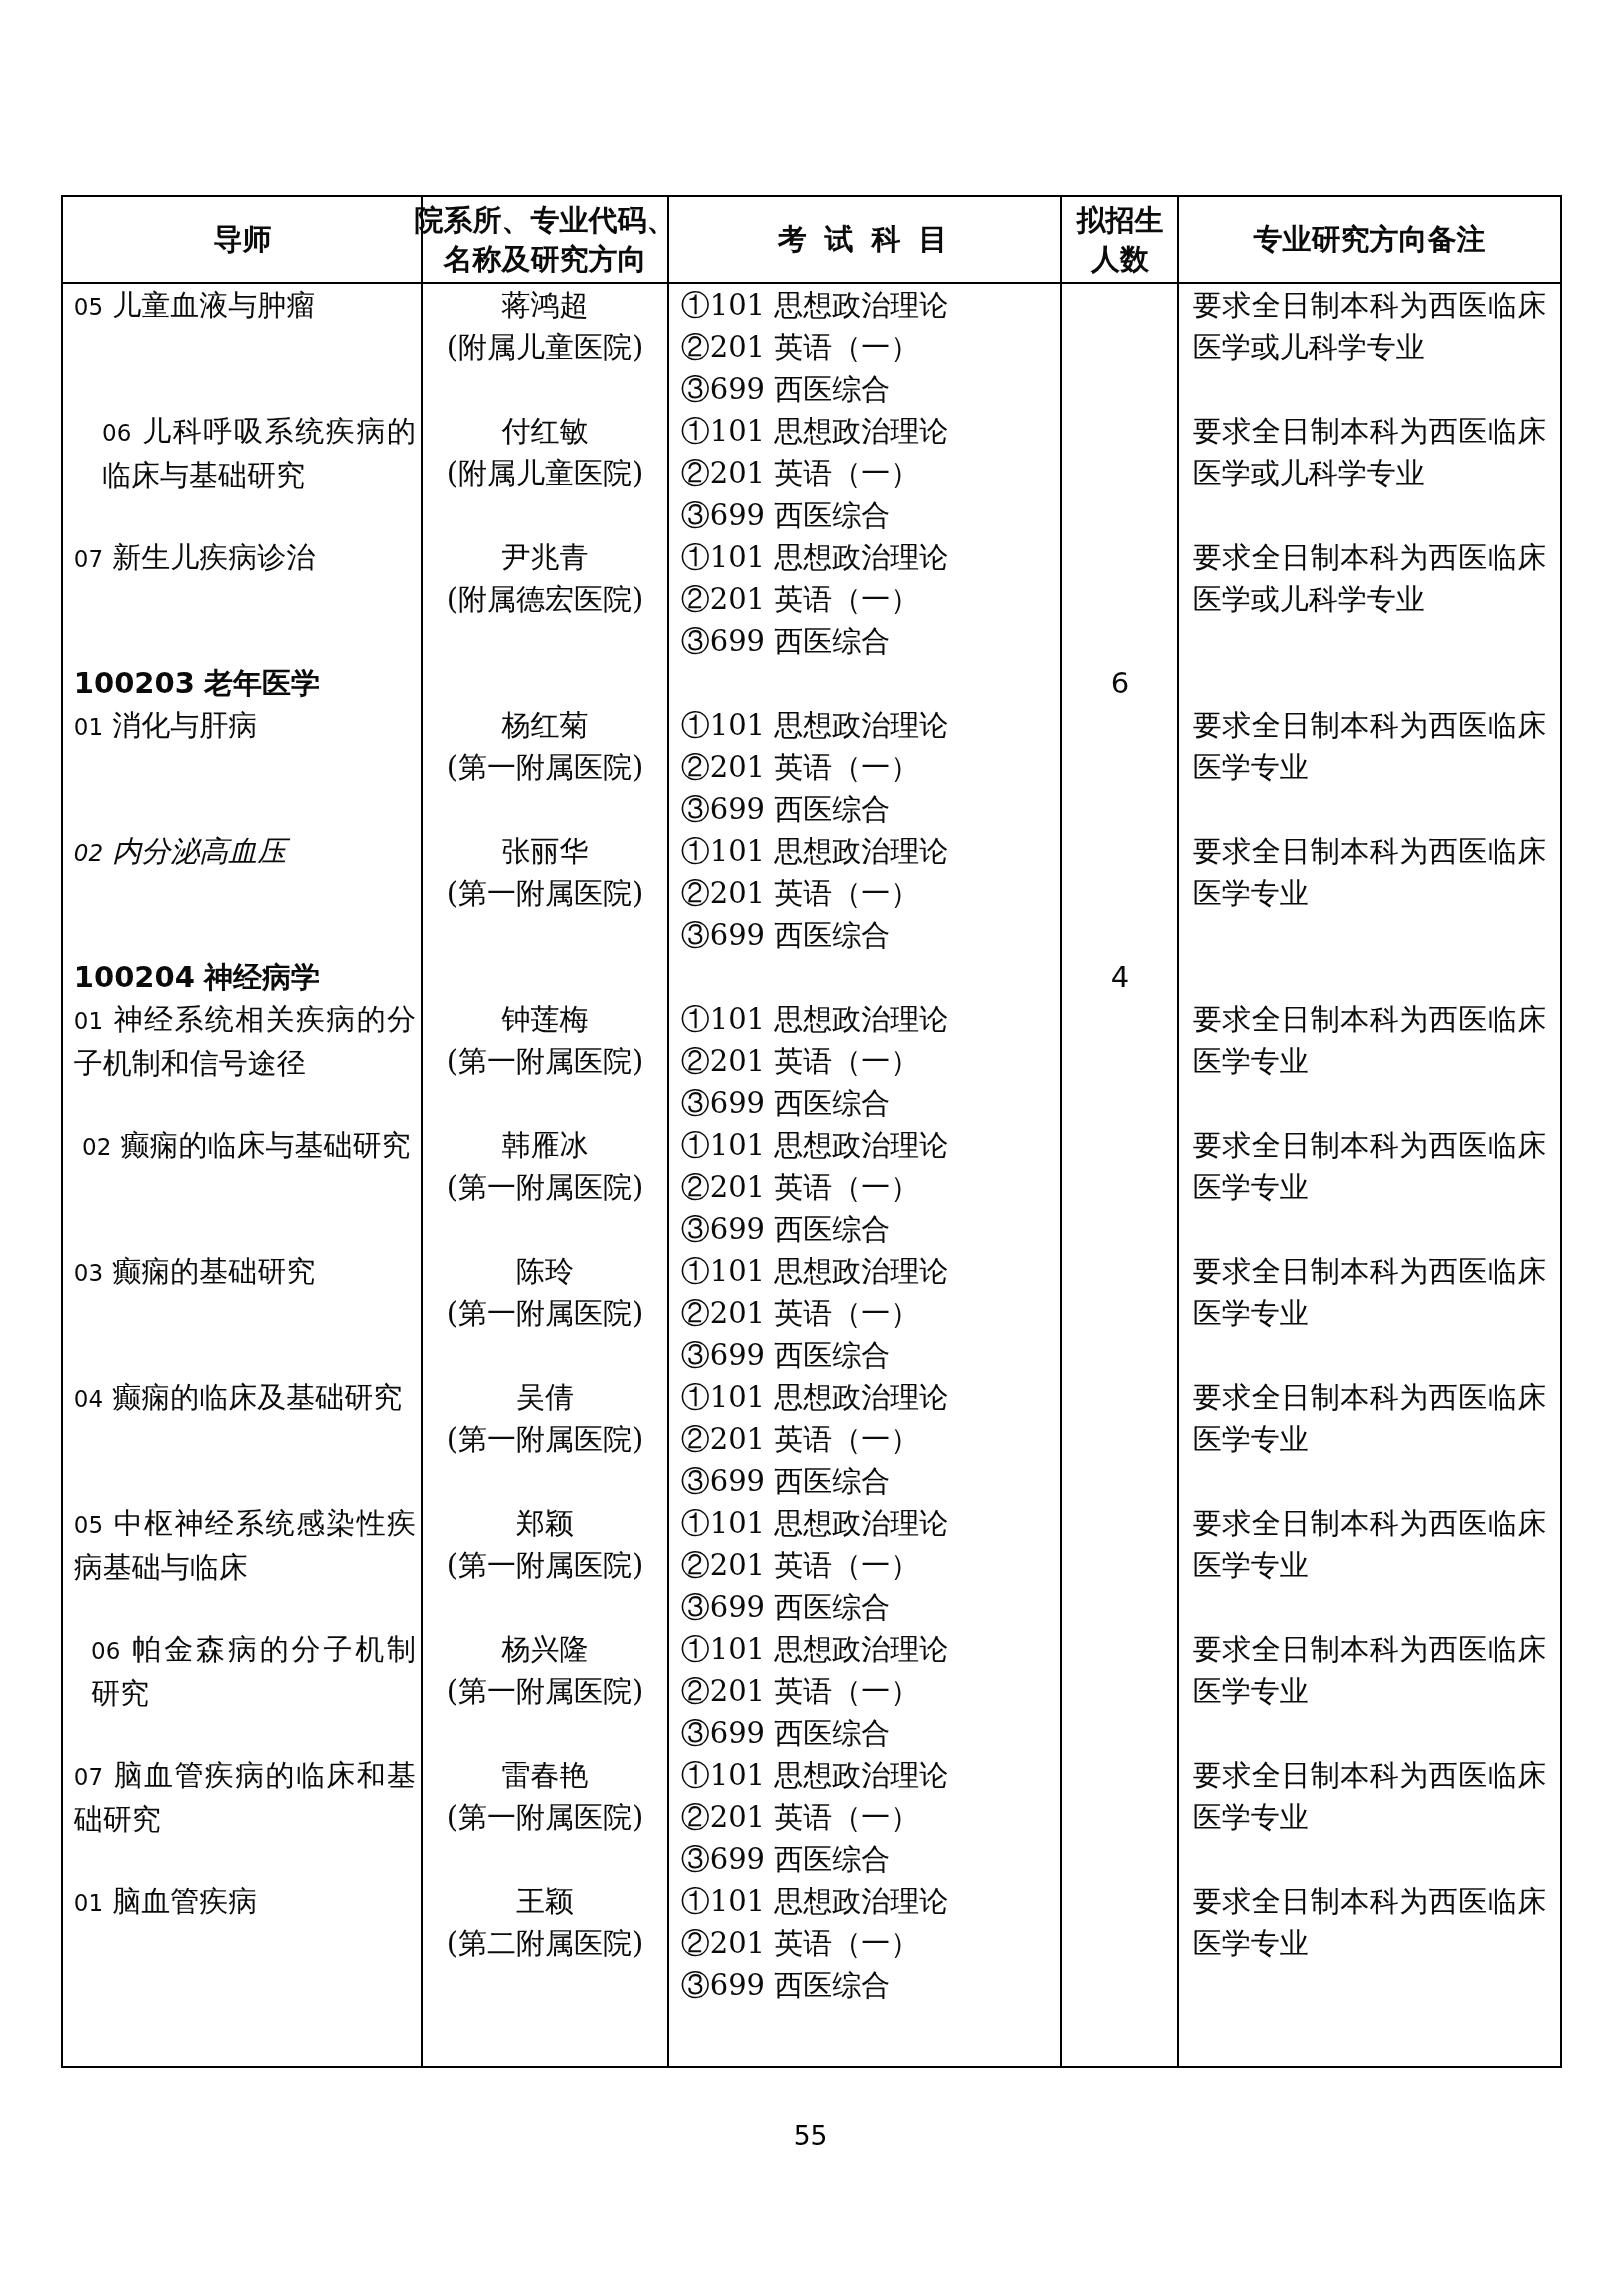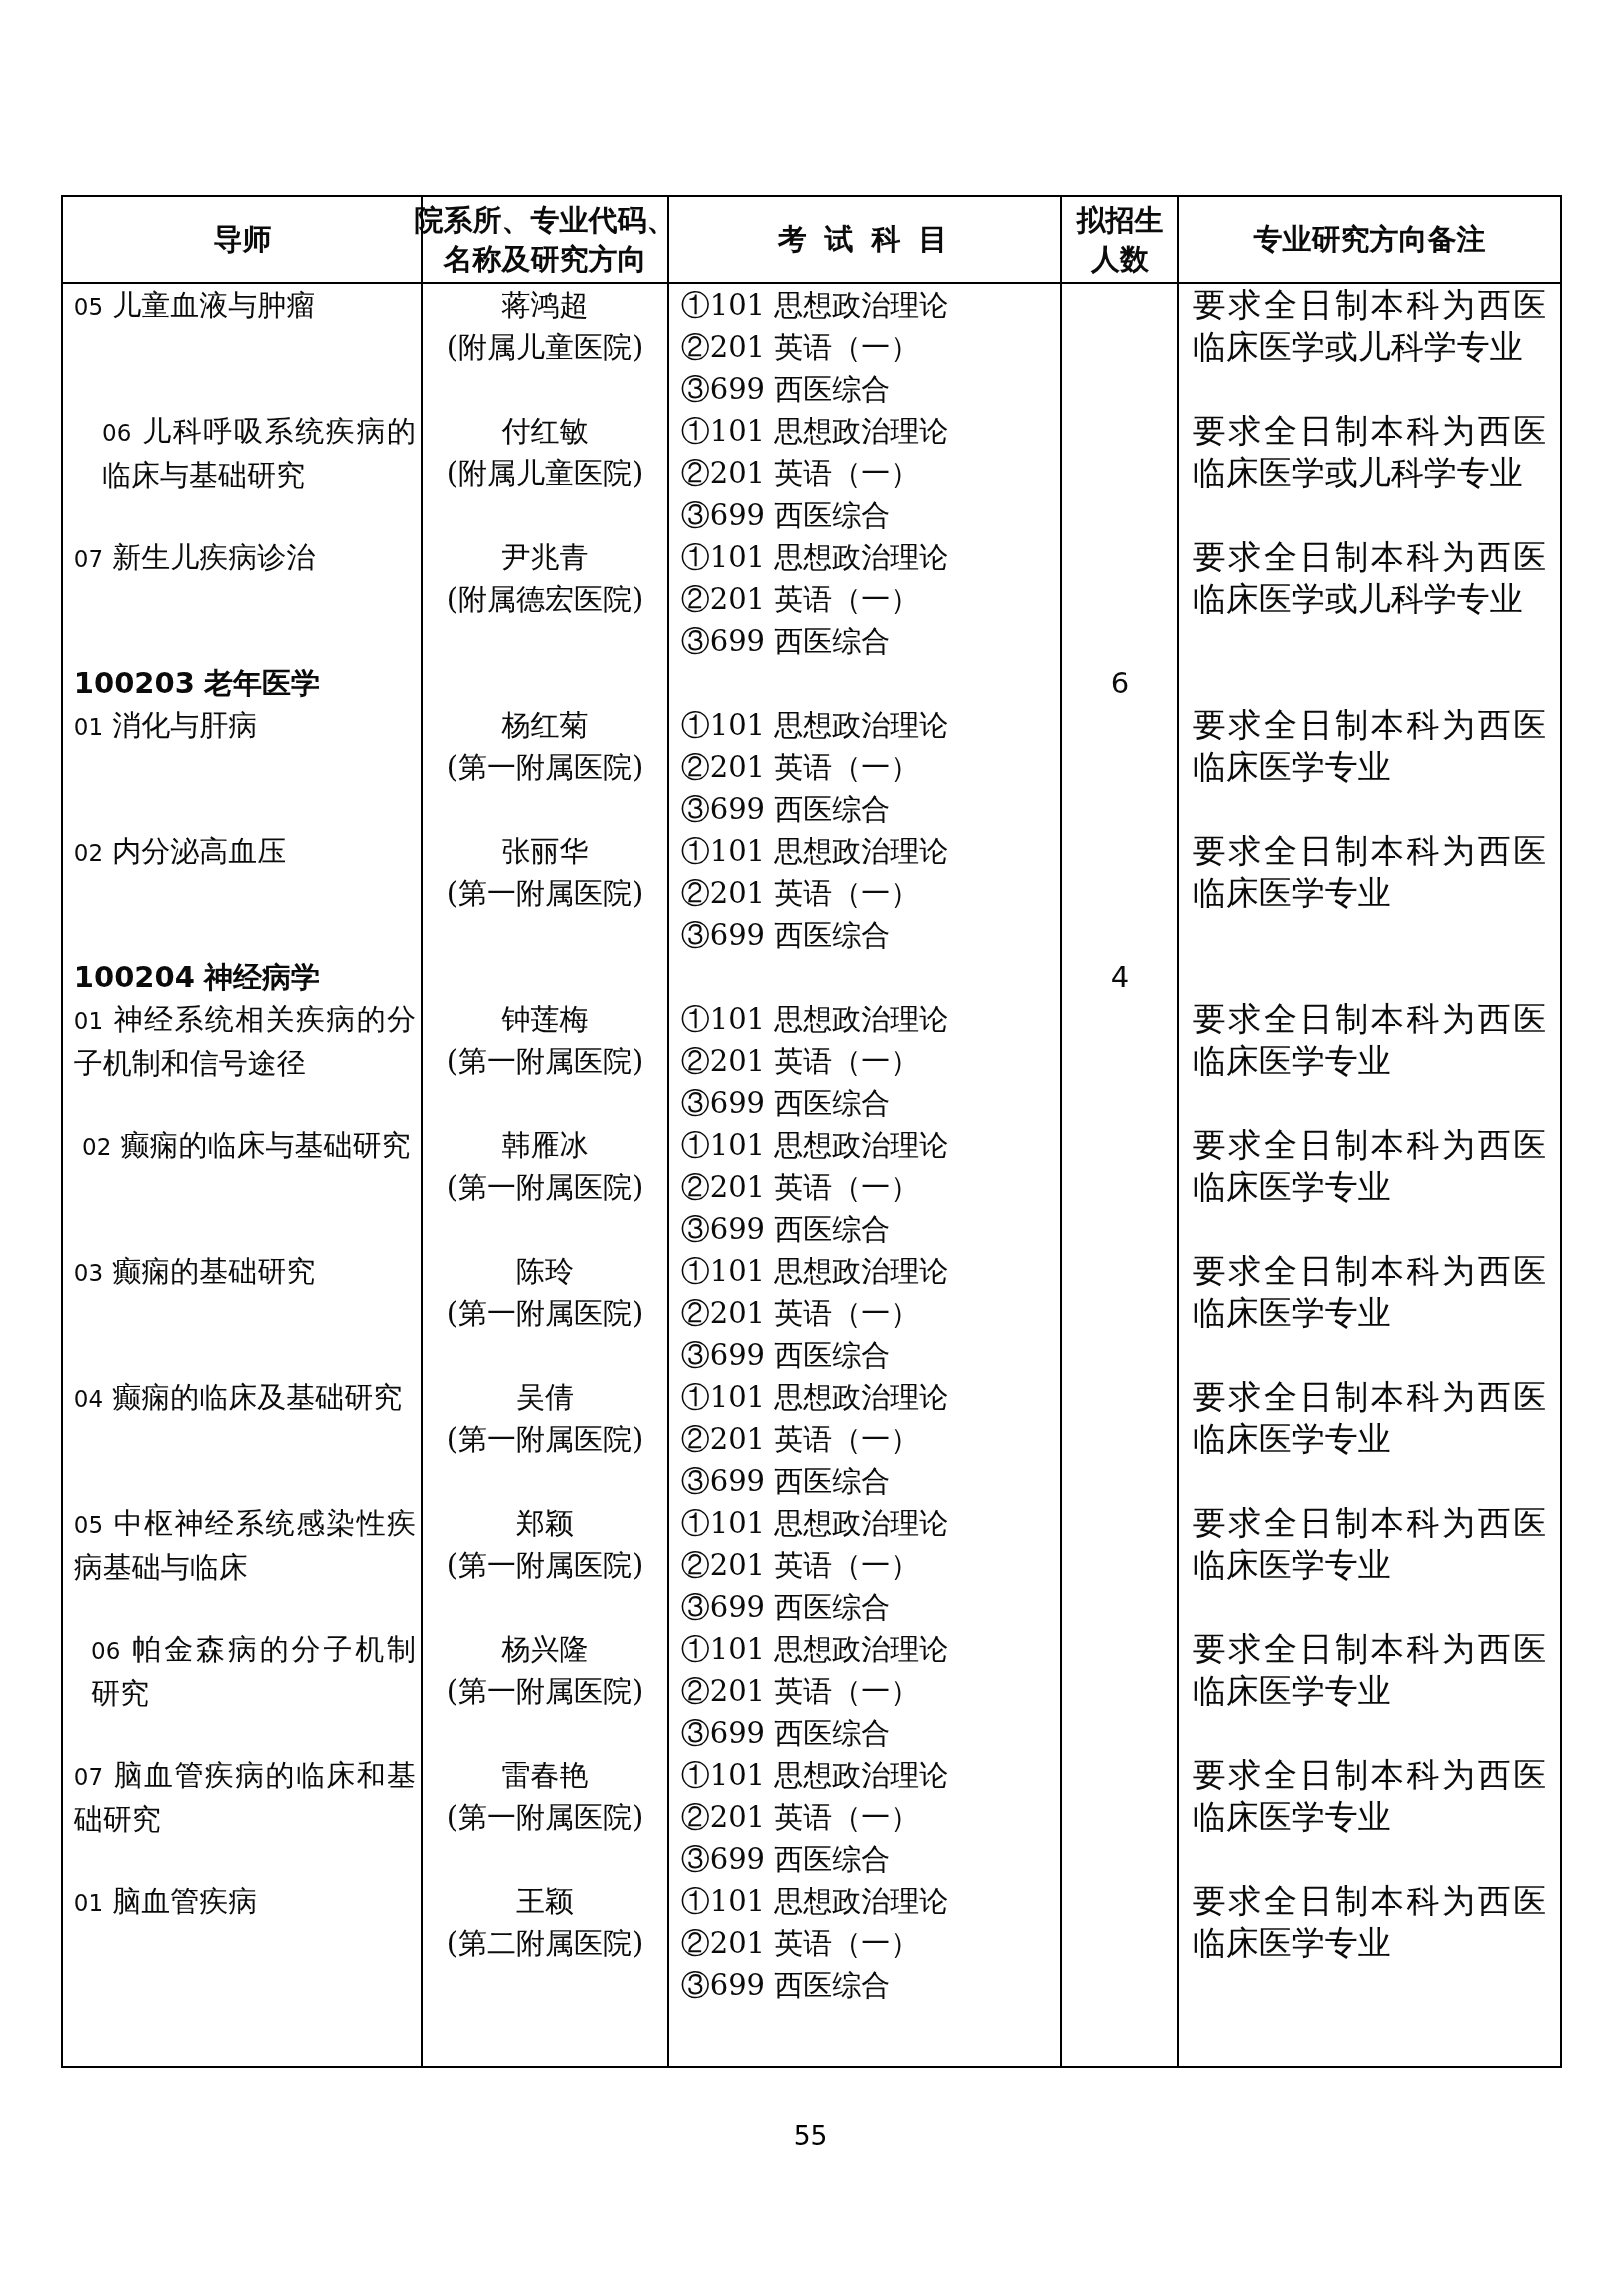--- a/index.html
+++ b/index.html
@@ -67,21 +67,21 @@
   .c2 .line{height:42px;line-height:42px;white-space:nowrap;}
   .c3{padding-left:12.7px;font-size:29px;}
   .c3 .line{height:42px;line-height:42px;white-space:nowrap;}
   .c4{
     text-align:center;
     font-family:"DejaVu Sans","Liberation Sans",sans-serif;
     font-size:29px;line-height:42px;
   }
   .c5{
     padding:0 13.7px;
-    font-size:33px;line-height:42px;
+    font-size:29px;line-height:42px;
     text-align:justify;text-justify:inter-ideograph;
   }
   .page-number{
     position:absolute;left:0;top:2120px;width:100%;
     text-align:center;
     font-family:"DejaVu Sans","Liberation Sans",sans-serif;
     font-size:26.5px;color:#000;
   }
 </style>
 </head>
@@ -151,21 +151,21 @@
         <div class="cell c2" style="grid-area: 11 / 2 / span 3;">
           <div class="line">杨红菊</div>
           <div class="line">(第一附属医院)</div>
         </div>
         <div class="cell c3" style="grid-area: 11 / 3 / span 3;">
           <div class="line">①101 思想政治理论</div>
           <div class="line">②201 英语（一）</div>
           <div class="line">③699 西医综合</div>
         </div>
         <div class="cell c5" style="grid-area: 11 / 5 / span 3;">要求全日制本科为西医临床医学专业</div>
-        <div class="cell c1" style="grid-area: 14 / 1 / span 3;"><span class="dir-no">02</span> <span>内分泌高血压</span></div>
+        <div class="cell c1" style="grid-area: 14 / 1 / span 3; font-style: italic;"><span class="dir-no">02</span> <span>内分泌高血压</span></div>
         <div class="cell c2" style="grid-area: 14 / 2 / span 3;">
           <div class="line">张丽华</div>
           <div class="line">(第一附属医院)</div>
         </div>
         <div class="cell c3" style="grid-area: 14 / 3 / span 3;">
           <div class="line">①101 思想政治理论</div>
           <div class="line">②201 英语（一）</div>
           <div class="line">③699 西医综合</div>
         </div>
         <div class="cell c5" style="grid-area: 14 / 5 / span 3;">要求全日制本科为西医临床医学专业</div>

